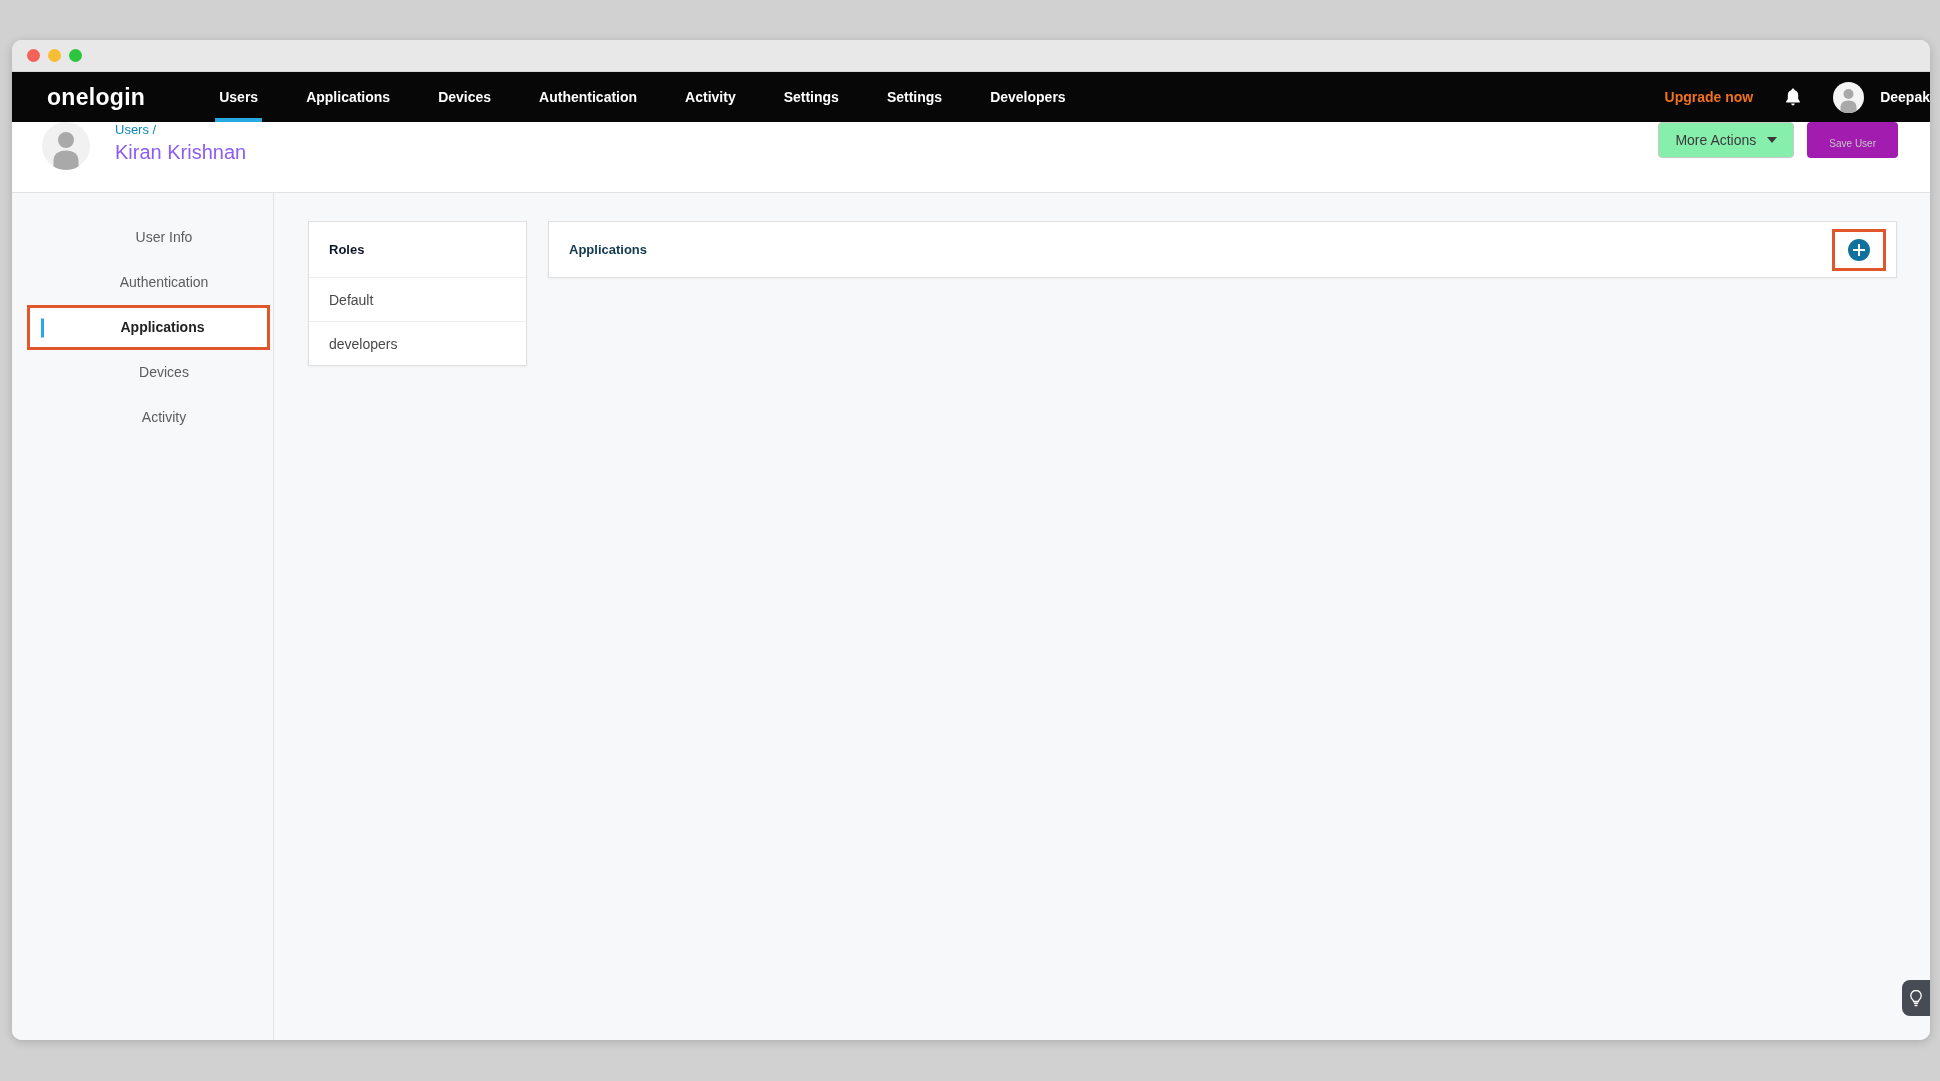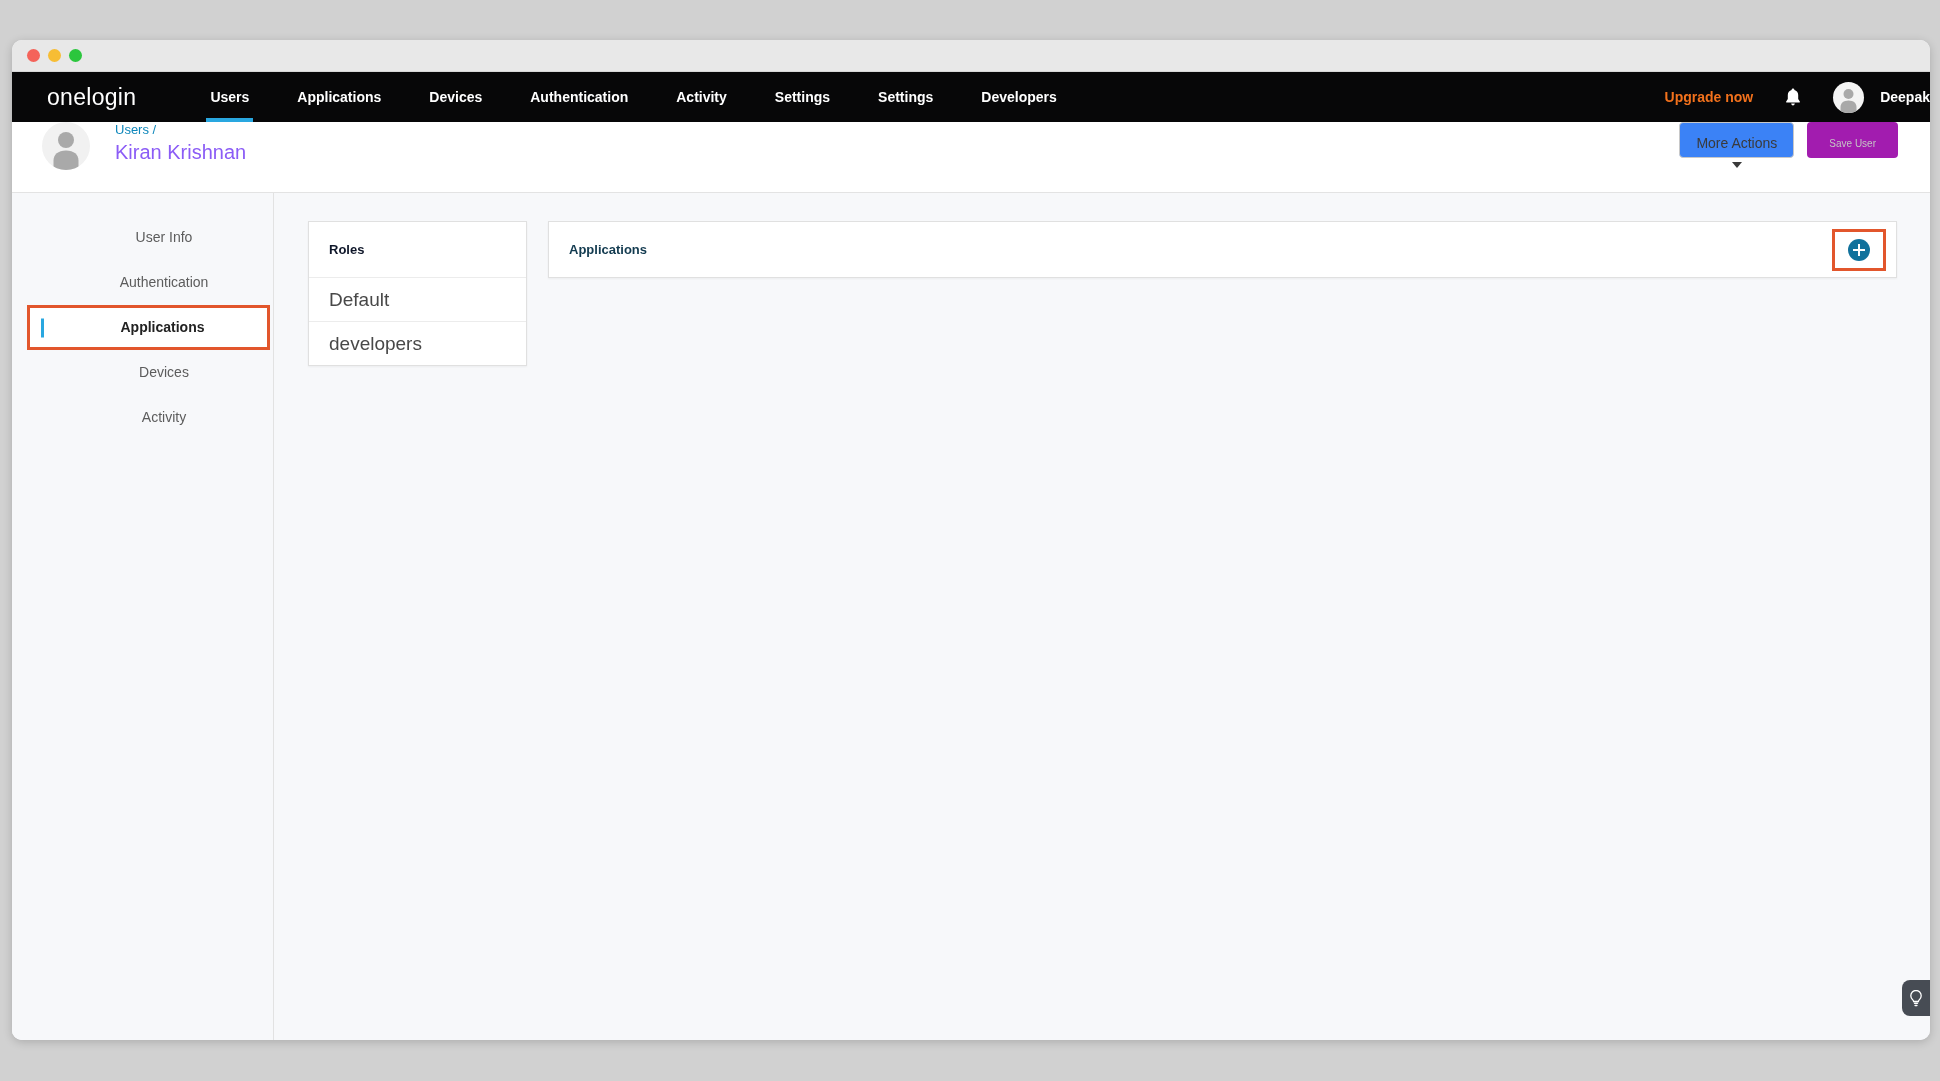--- a/index.html
+++ b/index.html
@@ -13,56 +13,56 @@
 
   
   .titlebar { height:32px; background:#e8e8e8; display:flex; align-items:center; padding-left:15px; gap:8px; border-bottom:1px solid #d6d6d6; }
   .dot { width:13px; height:13px; border-radius:50%; }
   .dot-red { background:#f4635a; }
   .dot-yellow { background:#f7bd34; }
   .dot-green { background:#2bc63d; }
 
   
   .navbar { height:50px; background:#070708; display:flex; align-items:stretch; padding:0 0 0 35px; color:#fff; }
-  .logo { align-self:center; font-size:23px; font-weight:normal; letter-spacing:0.3px; margin-right:50px; cursor:pointer; }
+  .logo { align-self:center; font-size:23px; font-weight:bold; letter-spacing:0.3px; margin-right:50px; cursor:pointer; }
   .nav-items { display:flex; align-items:stretch; }
   .nav-item { position:relative; display:flex; align-items:center; padding:0 24px; font-size:14px; font-weight:600; color:#fff; text-decoration:none; cursor:pointer; }
   .nav-item.active::after { content:""; position:absolute; left:20px; right:20px; bottom:0; height:4px; background:#29a7e0; }
   .nav-right { margin-left:auto; display:flex; align-items:center; gap:30px; }
   .upgrade-link { color:#f2711c; font-size:14px; font-weight:600; cursor:pointer; }
   .bell-btn { width:20px; height:22px; display:flex; align-items:center; justify-content:center; cursor:pointer; }
   .nav-avatar { width:31px; height:31px; border-radius:50%; background:#f4f4f4; overflow:hidden; display:flex; align-items:flex-end; justify-content:center; cursor:pointer; }
   .nav-username { font-size:14px; font-weight:700; margin-left:-14px; cursor:pointer; }
 
   
   .page-header { height:71px; background:#fff; border-bottom:1px solid #e3e3e3; display:flex; align-items:flex-start; padding:0 32px 0 30px; }
   .ph-avatar { width:48px; height:48px; border-radius:50%; background:#f1f1f1; overflow:hidden; display:flex; align-items:flex-end; justify-content:center; }
   .ph-meta { margin-left:25px; }
   .breadcrumb { color:#0e87bb; font-size:13px; margin-bottom:4px; cursor:pointer; }
   .page-title { font-size:20px; color:#8b5cf6; }
   .ph-actions { margin-left:auto; display:flex; align-items:center; gap:13px; }
-  .btn-more { height:36px; background:#3b82f6; border:1px solid #c8c8c8; border-radius:4px; font-size:14px; color:#3a3a3a; padding:12px 16px; display:flex; align-items:center; gap:11px; cursor:pointer; font-family:inherit;flex-direction:column; }
+  .btn-more { height:36px; background:#86efac; border:1px solid #c8c8c8; border-radius:4px; font-size:14px; color:#3a3a3a; padding:12px 16px; display:flex; align-items:center; gap:11px; cursor:pointer; font-family:inherit; }
   .caret-down { width:0; height:0; border-left:5px solid transparent; border-right:5px solid transparent; border-top:6px solid #3a3a3a; }
   .btn-save { height:36px; background:#a21caf; border:none; border-radius:4px; font-size:10px; color:#c5c5c5; padding:16px 22px; font-family:inherit; cursor:default; }
 
   
   .content { position:absolute; top:153px; left:0; right:0; bottom:0; background:#f7f8fa; }
   .side-nav { position:absolute; left:0; top:0; bottom:0; width:262px; border-right:1px solid #e2e2e2; padding-top:22px; background:#f7f8fa;text-align:center; }
   .side-item { height:45px; line-height:45px; padding-left:43px; font-size:14px; color:#5c5c5c; cursor:pointer; }
   .side-item.active {
     position:relative; margin-left:15px; width:243px; height:45px;
     background:#fff; border:3px solid #e2562c; line-height:39px;
     padding-left:28px; font-weight:bold; color:#222;
   }
   .side-item.active .tick { position:absolute; left:11px; top:50%; transform:translateY(-50%); width:3px; height:19px; background:#29a7e0; }
 
   .card { position:absolute; background:#fff; border:1px solid #e0e0e0; box-shadow:0 1px 2px rgba(0,0,0,0.05); }
   .roles-card { left:296px; top:28px; width:219px; }
   .card-head { height:55px; display:flex; align-items:center; padding:0 20px; font-size:13px; font-weight:bold; color:#0f172a; }
-  .roles-row { height:44px; display:flex; align-items:center; padding:0 20px; font-size:19px; color:#484848; border-top:1px solid #ececec; cursor:pointer; }
+  .roles-row { height:44px; display:flex; align-items:center; padding:0 20px; font-size:14px; color:#484848; border-top:1px solid #ececec; cursor:pointer; }
 
   .apps-card { left:536px; top:28px; width:1349px; height:57px; display:flex; align-items:center; padding:0 10px 0 20px; }
   .apps-title { font-size:13px; font-weight:bold; color:#123a4f; }
   .add-wrap { margin-left:auto; border:3px solid #e2562c; padding:7px 13px; display:flex; align-items:center; justify-content:center; background:#fff; }
   .add-btn { width:22px; height:22px; border-radius:50%; background:#10719c; display:flex; align-items:center; justify-content:center; cursor:pointer; }
 
   
   .help-tab { position:absolute; right:0; top:940px; width:28px; height:36px; background:#474c54; border-radius:8px 0 0 8px; display:flex; align-items:center; justify-content:center; cursor:pointer; }
 </style>
 </head>

